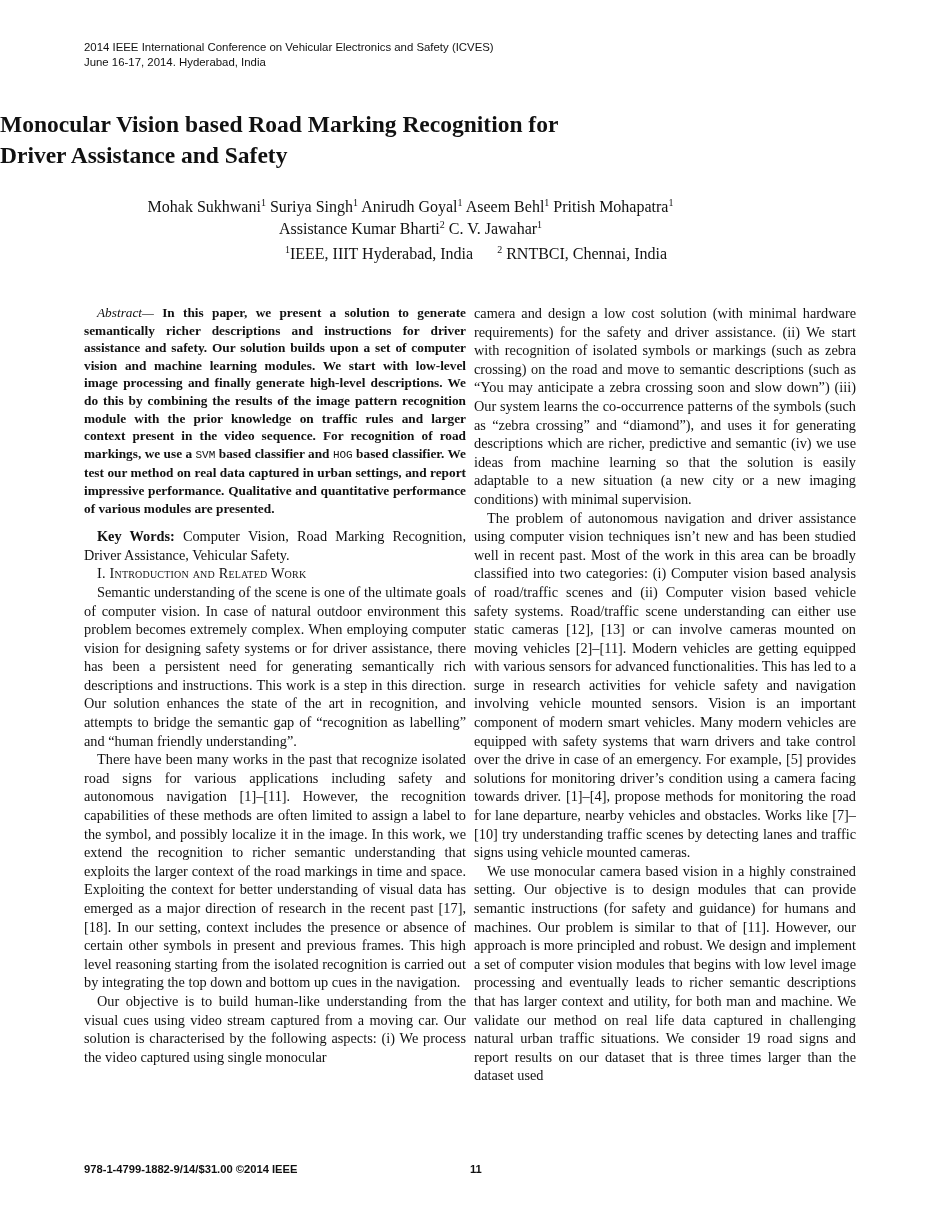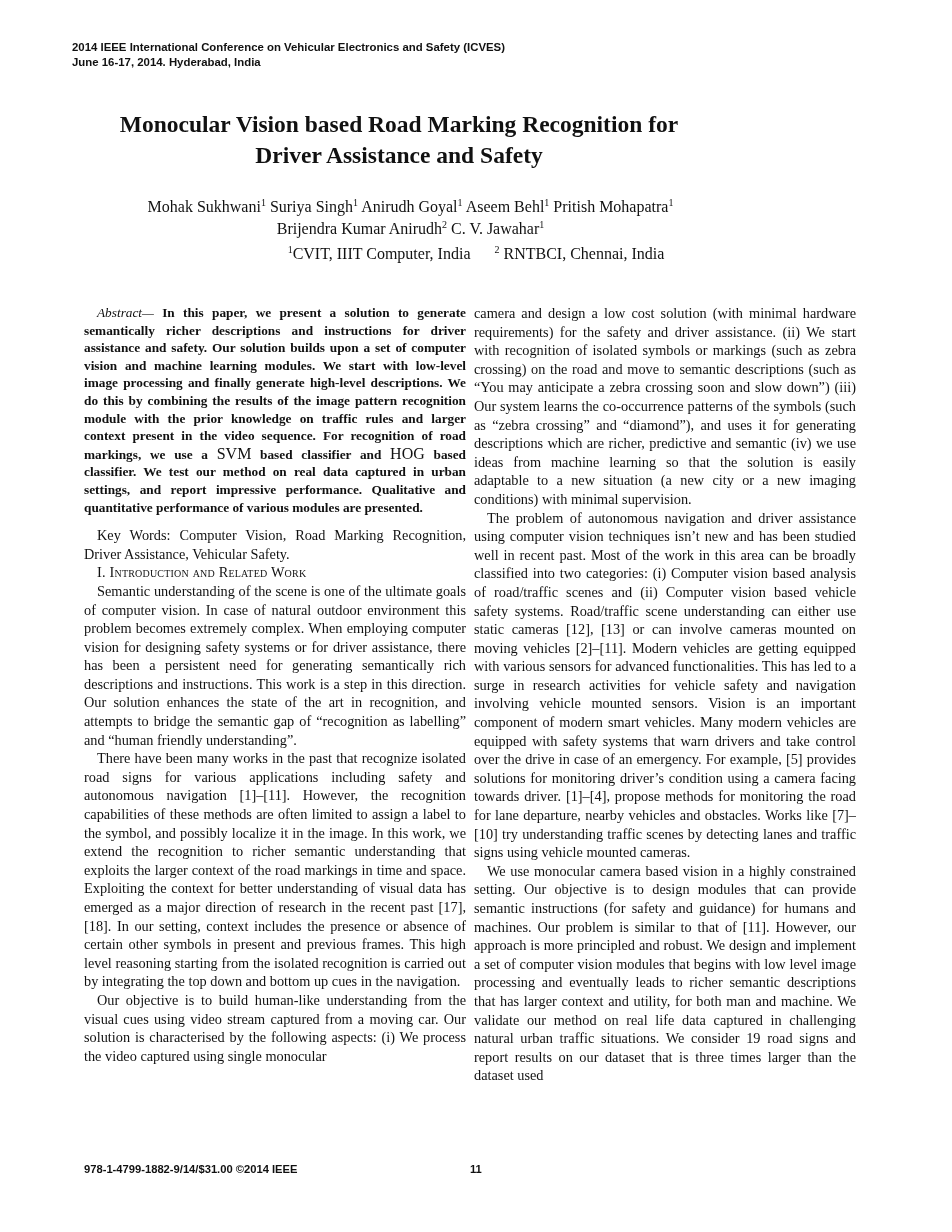--- a/index.html
+++ b/index.html
@@ -1,23 +1,23 @@
 <!DOCTYPE html>
 <html><head>
   <meta charset="utf-8">
   <style>
     html, body { margin: 0; padding: 0; background: #ffffff; }
     body { width: 952px; height: 1232px; position: relative; overflow: hidden; color: #111; }
     .conf-header {
-      position: absolute; left: 72px; top: 40px;
-      font-family: "Liberation Sans", sans-serif; font-weight: bold; font-size: 11.4px; line-height: 15px;
+      position: absolute; left: 84px; top: 40px;
+      font-family: "Liberation Sans", sans-serif; font-weight: normal; font-size: 11.4px; line-height: 15px;
       color: #111;
     }
     .title {
-      position: absolute; left: 0; width: 798px; top: 109px; text-align: center;
+      position: absolute; left: 0; width: 798px; top: 109px; text-align: left;
       font-family: "Liberation Serif", serif; font-weight: bold; font-size: 23.5px; line-height: 31px;
     }
     .authors {
       position: absolute; left: 0; width: 821px; top: 196px; text-align: center;
       font-family: "Liberation Serif", serif; font-size: 16px; line-height: 22px;
     }
     .affil {
       position: absolute; left: 0; width: 952px; top: 243px; text-align: center;
       font-family: "Liberation Serif", serif; font-size: 16px; line-height: 22px;
     }
@@ -25,23 +25,23 @@
     .col {
       position: absolute; top: 304px; width: 382px;
       font-family: "Liberation Serif", serif; font-size: 14.3px; line-height: 18.6px;
       text-align: justify; hyphens: manual;
     }
     .col.left { left: 84px; }
     .col.right { left: 474px; }
     .col p { margin: 0; text-indent: 13px; }
     .abstract { font-weight: bold; font-size: 13.3px; line-height: 17.6px; }
     .abstract .lead { font-style: italic; font-weight: normal; margin-top: 44px; }
-    .sc { font-variant: small-caps; font-weight: normal; font-size: 16px; }
+    .sc { font-variant: small-caps; font-weight: normal; font-size: 11px; font-family: Liberation Mono, monospace; }
     .keywords { margin-top: 10px !important; }
-    .keywords .kw-label { font-weight: normal; }
+    .keywords .kw-label { font-weight: bold; }
     .section-heading {
       margin: 22px 0 8px 0; text-indent: 0;
       font-variant: small-caps; font-size: 14.3px; letter-spacing: 0.2px;
     }
     .footer-left {
       position: absolute; left: 84px; top: 1163px;
       font-family: "Liberation Sans", sans-serif; font-weight: bold; font-size: 11.2px;
     }
     .footer-page {
       position: absolute; left: 470px; top: 1163px;
@@ -63,27 +63,27 @@
 
 <div class="authors">
   <div>
     <span>Mohak Sukhwani</span><sup>1</sup>
     <span>Suriya Singh</span><sup>1</sup>
     <span>Anirudh Goyal</span><sup>1</sup>
     <span>Aseem Behl</span><sup>1</sup>
     <span>Pritish Mohapatra</span><sup>1</sup>
   </div>
   <div>
-    <span>Brijendra Kumar Anirudh</span><sup>2</sup>
+    <span>Assistance Kumar Bharti</span><sup>2</sup>
     <span>C. V. Jawahar</span><sup>1</sup>
   </div>
 </div>
 
 <div class="affil">
-  <sup>1</sup><span>CVIT, IIIT Computer, India</span>
+  <sup>1</sup><span>IEEE, IIIT Hyderabad, India</span>
   &nbsp;&nbsp;&nbsp;&nbsp;
   <sup>2</sup>&nbsp;<span>RNTBCI, Chennai, India</span>
 </div>
 
 <div class="col left">
   <p class="abstract"><span class="lead">Abstract—</span><span> In this paper, we present a solution to generate semantically richer descriptions and instructions for driver assistance and safety. Our solution builds upon a set of computer vision and machine learning modules. We start with low-level image processing and finally generate high-level descriptions. We do this by combining the results of the image pattern recognition module with the prior knowledge on traffic rules and larger context present in the video sequence. For recognition of road markings, we use a </span><span class="sc">SVM</span><span> based classifier and </span><span class="sc">HOG</span><span> based classifier. We test our method on real data captured in urban settings, and report impressive performance. Qualitative and quantitative performance of various modules are presented.</span></p>
 
   <p class="keywords"><span class="kw-label">Key Words:</span><span> Computer Vision, Road Marking Recogni­tion, Driver Assistance, Vehicular Safety.</span></p>
 
   <p class="section-heading">I. Introduction and Related Work</p>

